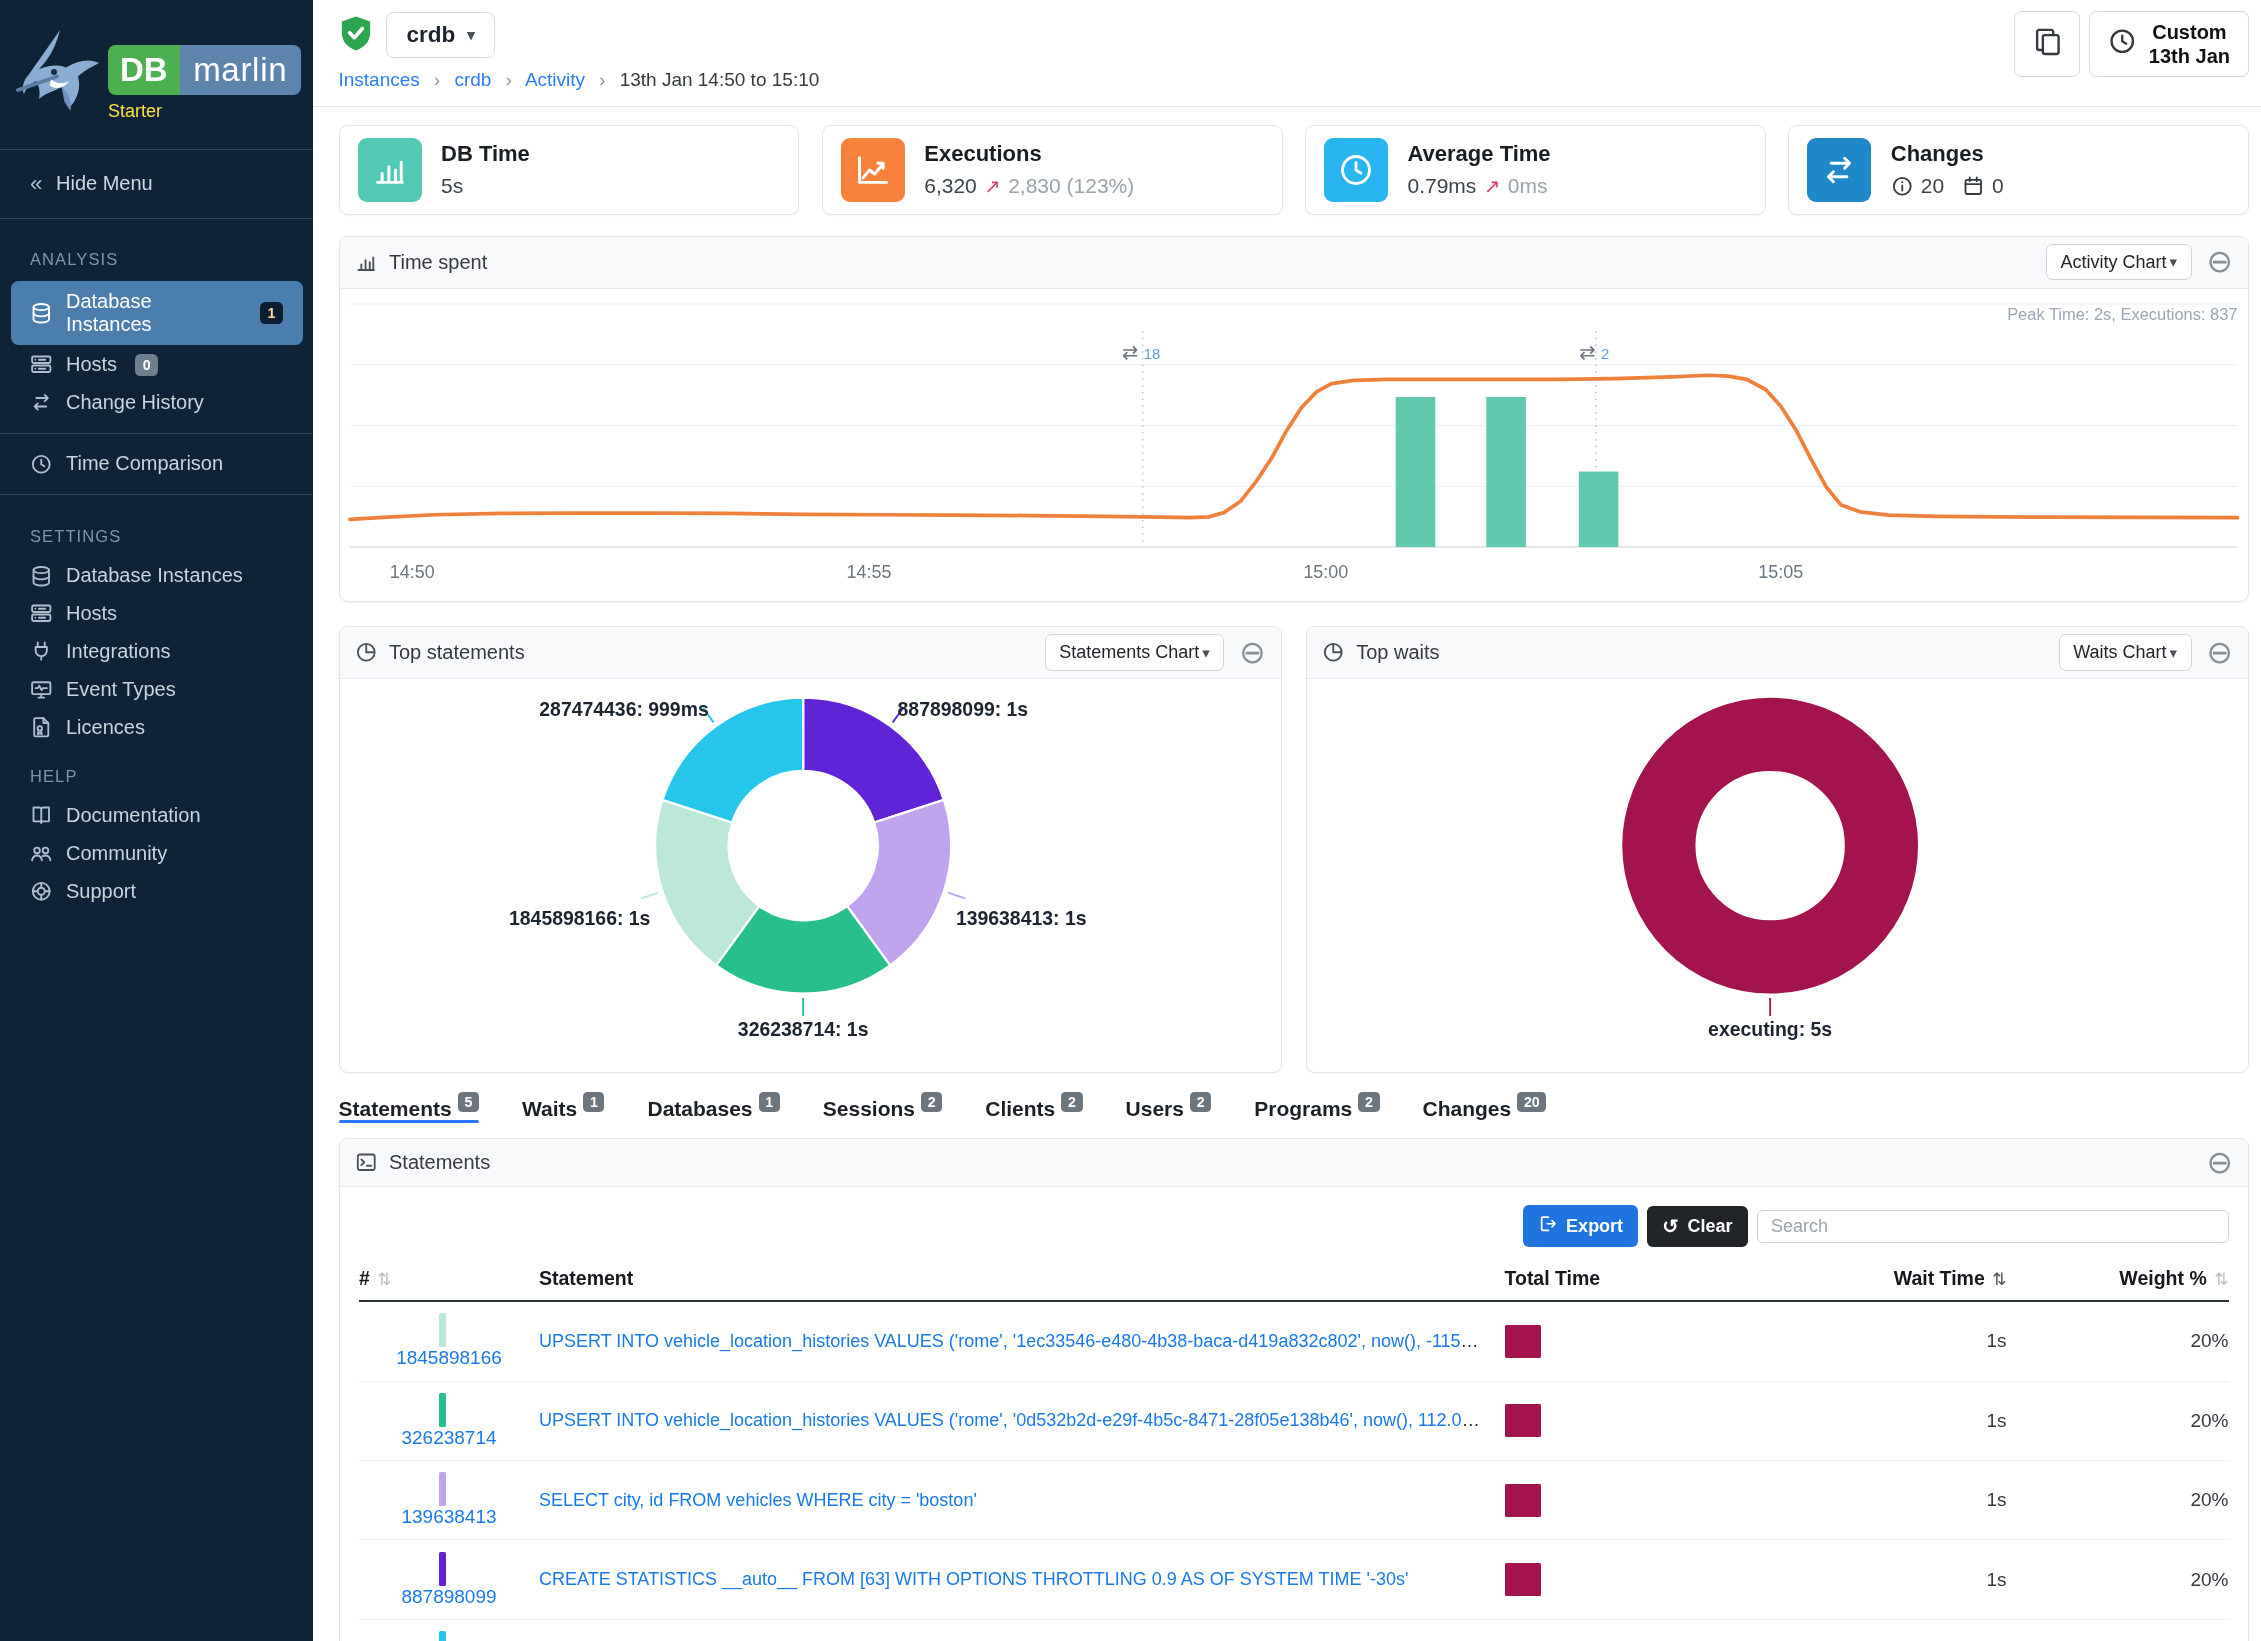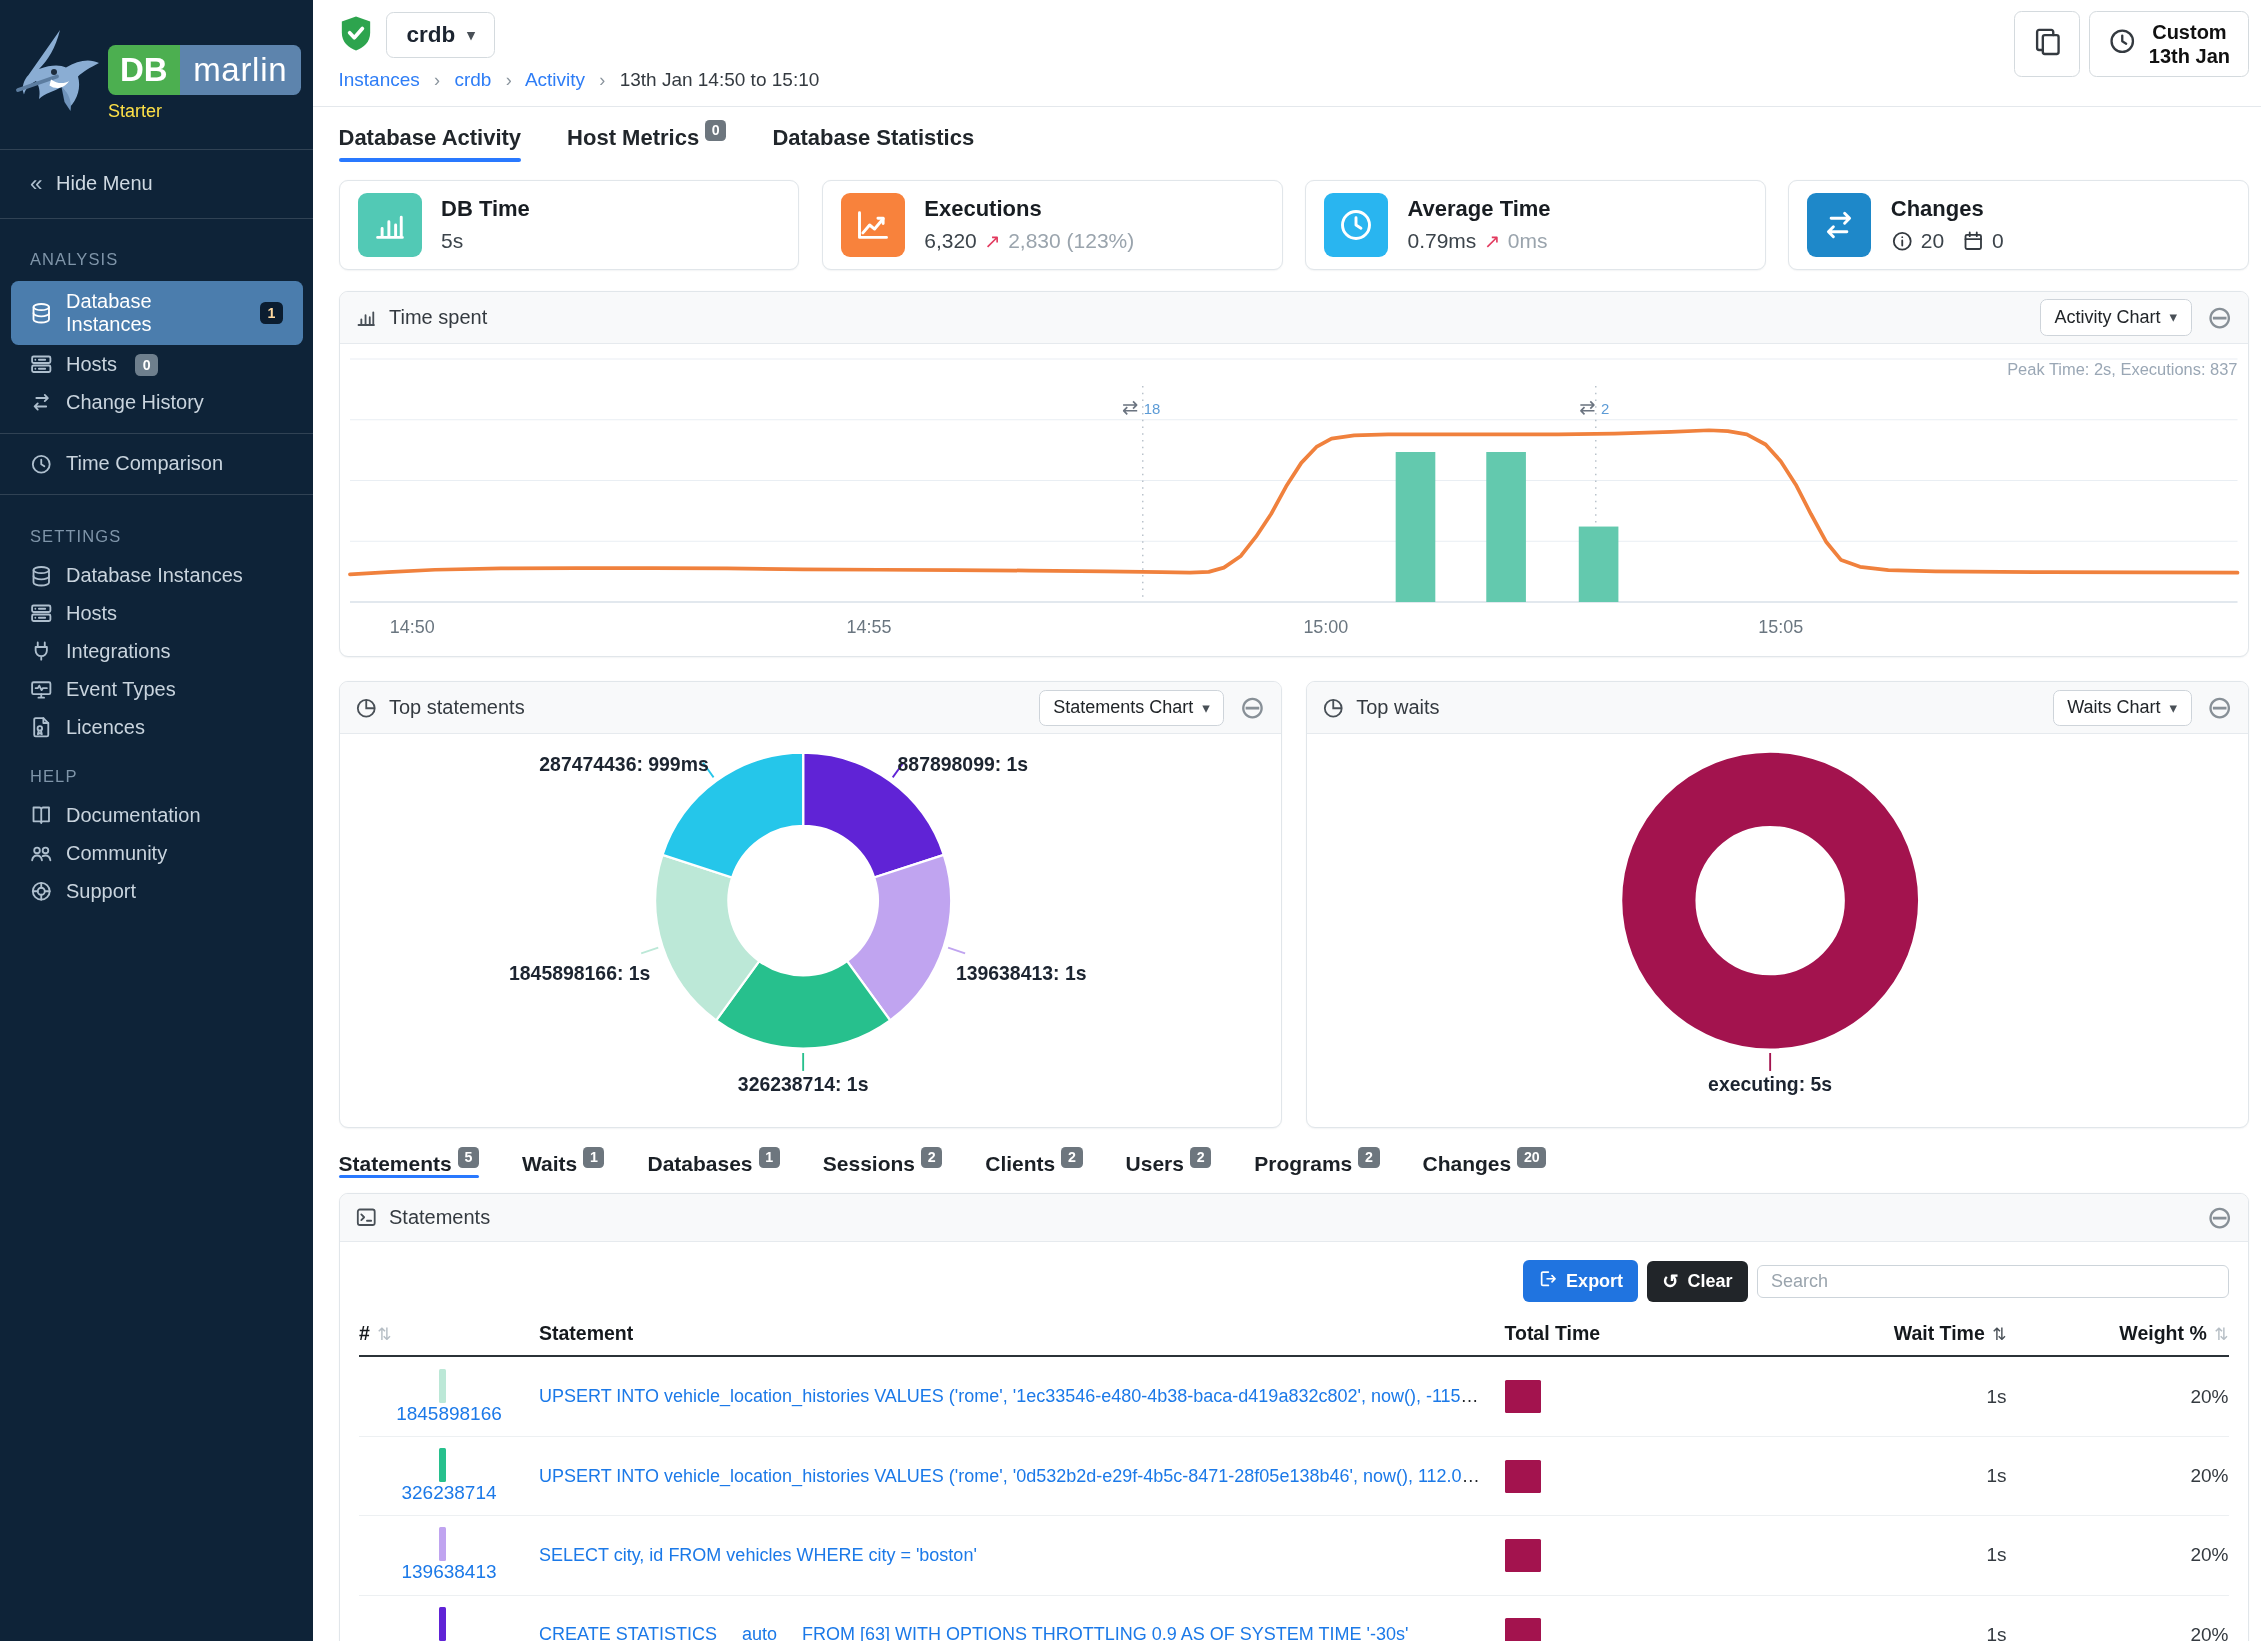--- a/index.html
+++ b/index.html
@@ -58,21 +58,21 @@
   .kpi-arrow { color:#e23a5f; font-size:19.5px; }
   .kpi-delta { color:#9aa4ad; }
   .kpi-mini-icon { color:#343a40; display:flex; align-items:center; }
 
   
   .panel { border:0.7px solid #e1e6ea; border-radius:9px; background:#fff; box-shadow:0 0.7px 1.5px rgba(20,30,50,.05); overflow:hidden; }
   .panel-head { display:flex; align-items:center; background:#f8f9fa; border-bottom:0.7px solid #e6eaee; padding:7.5px 15px; min-height:45px; }
   .panel-title { display:flex; gap:12px; align-items:center; font-size:20px; color:#343a40; }
   .panel-title .picon { color:#495057; display:flex; }
   .panel-actions { margin-left:auto; display:flex; align-items:center; gap:15px; }
-  .menu-btn { display:flex; align-items:center; gap:9px; background:#fff; border:0.7px solid #ced4da; border-radius:6.7px; padding:6.7px 13.5px; font-size:18px; color:#212529; cursor:pointer; }
+  .menu-btn { display:flex; align-items:center; gap:3px; background:#fff; border:0.7px solid #ced4da; border-radius:6.7px; padding:6.7px 13.5px; font-size:18px; color:#212529; cursor:pointer; }
   .collapse-btn { font-size:31.5px; color:#889097; line-height:1; cursor:pointer; background:none; border:none; }
   .m-timespent { margin:21px 12px 0 25.5px; }
   .chart-body { padding:6px 4.5px 3px; }
   .donut-row { display:flex; gap:24px; margin:24px 12px 0 25.5px; }
   .donut-row .panel { flex:1; min-width:0; }
 
   
   .detail-tabs { display:flex; gap:43px; margin:24px 12px 0 25.5px; }
   .dtab { font-size:21px; font-weight:bold; color:#1b2026; padding-bottom:2px; position:relative; cursor:pointer; }
   .dtab.active::after { content:""; position:absolute; left:0; right:0; bottom:0; height:3.7px; border-radius:2.2px; background:#2979ff; }
@@ -294,25 +294,20 @@
           </svg>
         </span>
         <span>
           <div>Custom</div>
           <div>13th Jan</div>
         </span>
       </button>
     </div>
   </div>
 
-  <div class="page-tabs" id="page-tabs">
-      <div class="ptab active"><span>Database Activity</span></div>
-      <div class="ptab"><span>Host Metrics</span><span class="count-badge">0</span></div>
-      <div class="ptab"><span>Database Statistics</span></div>
-    </div>
 
   <div class="kpi-row">
     <div class="kpi">
       <div class="kpi-icon" style="background: rgb(82, 201, 181);">
         <svg width="36" height="36" viewBox="0 0 16 16" fill="none" stroke="currentColor" stroke-width="1.3" stroke-linecap="round" stroke-linejoin="round">
             <path d="M2.5 13.5h11M4.5 13.5V9.5M7.5 13.5V6.5M10.5 13.5V8M13 13.5V4.5"></path>
           </svg>
       </div>
       <div>
         <div class="kpi-title">DB Time</div>

